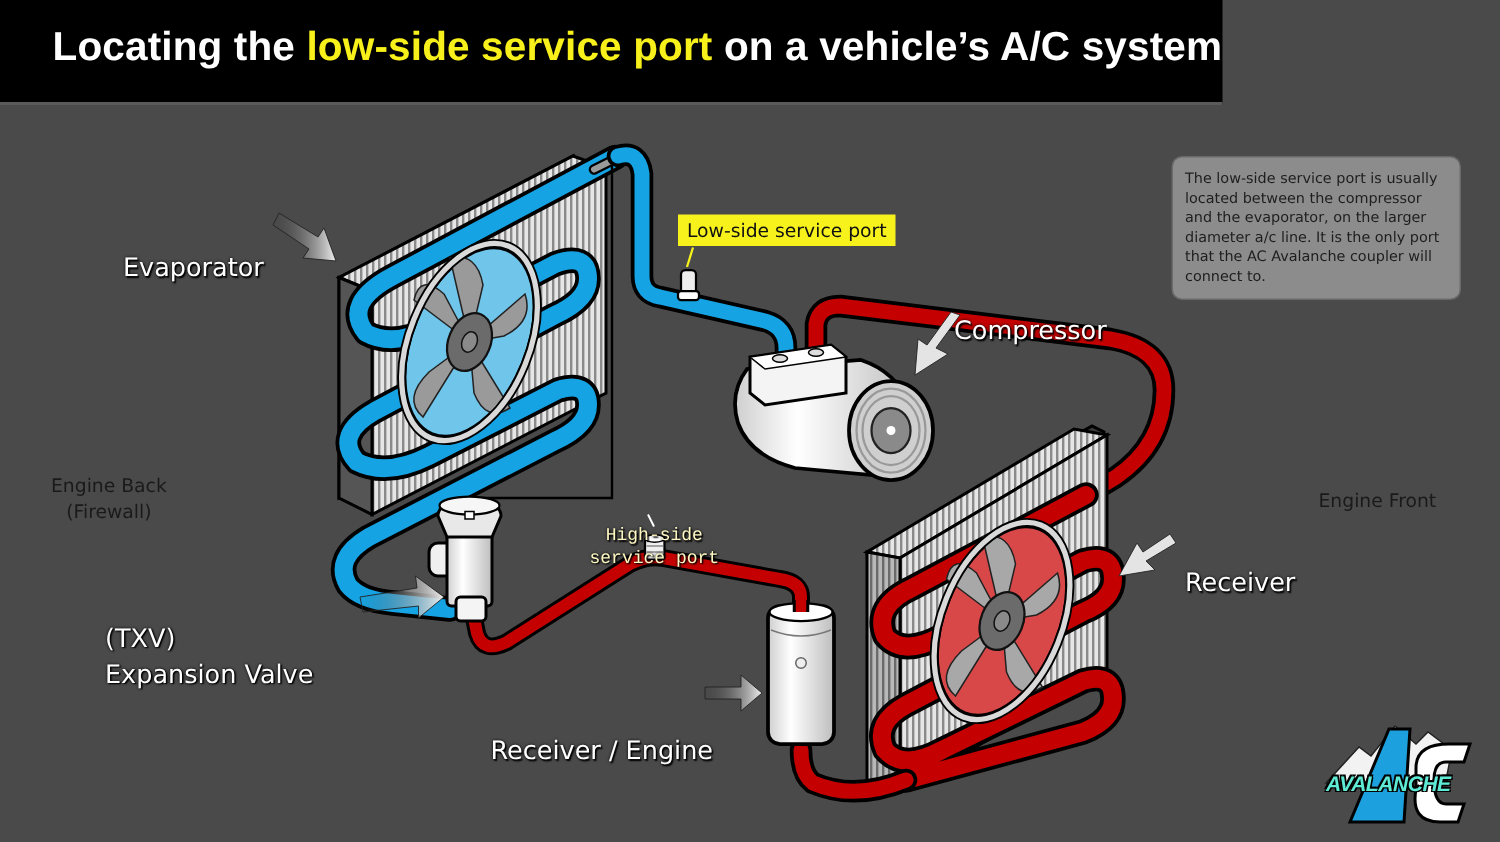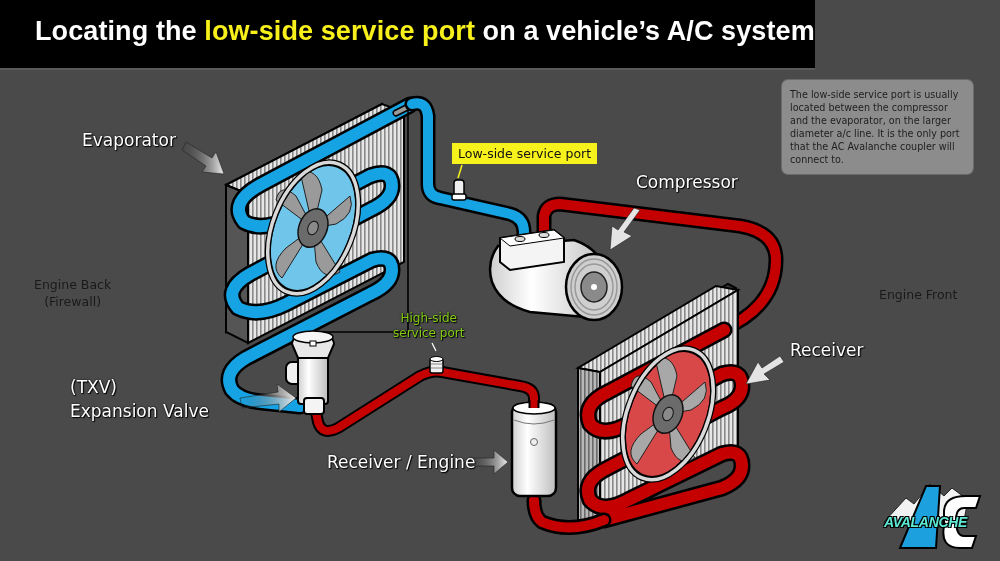--- a/index.html
+++ b/index.html
@@ -1,26 +1,26 @@
 <!DOCTYPE html>
 <html><head>
 <meta charset="utf-8">
 <style>
   html, body { margin: 0; padding: 0; }
   body { width: 1000px; height: 561px; overflow: hidden; background: #4a4a4a; font-family: "DejaVu Sans", sans-serif; position: relative; }
   .titlebar { position: absolute; left: 0; top: 0; width: 815px; height: 68px; background: #000; border-bottom: 2px solid #5a5a5a; }
   .title { position: absolute; left: 35px; top: 16px; font-family: "Liberation Sans", sans-serif; font-weight: bold; font-size: 27px; color: #fff; white-space: nowrap; letter-spacing: 0.1px; }
   .title .hl { color: #f7f01a; }
   svg.diagram { position: absolute; left: 0; top: 0; }
-  .lbl { position: absolute; color: #fff; white-space: nowrap; text-shadow: 0 0 2px #000, 1px 1px 1px #000; font-family: "DejaVu Sans", sans-serif; }
+  .lbl { position: absolute; color: #fff; white-space: nowrap; text-shadow: 0 0 2px #000, 1px 1px 1px #000; font-family: "DejaVu Sans", sans-serif; margin-top: 39px; }
   .lbl.big { font-size: 17px; }
-  .lbl.small { font-size: 12px; color: #84cc16; text-align: center; line-height: 15px; }
+  .lbl.small { font-size: 12px; color: #fef9c3; text-align: center; line-height: 15px; font-family: Liberation Mono, monospace; }
   .lbl.dark { color: #1a1a1a; text-shadow: none; font-size: 12.5px; text-align: center; line-height: 17px; }
   .callout-yellow { position: absolute; left: 452px; top: 143px; background: #f7f21c; color: #111; font-size: 12.5px; padding: 3px 6px; white-space: nowrap; font-family: "DejaVu Sans", sans-serif; }
-  .note { position: absolute; left: 782px; top: 80px; width: 175px; height: 80px; background: #8c8c8c; border-radius: 6px; color: #1e1e1e; font-size: 9.6px; line-height: 13px; padding: 8px 8px 6px 8px; font-family: "DejaVu Sans", sans-serif; box-shadow: 0 0 0 1px #6a6a6a; }
+  .note { position: absolute; left: 782px; top: 105px; width: 175px; height: 80px; background: #8c8c8c; border-radius: 6px; color: #1e1e1e; font-size: 9.6px; line-height: 13px; padding: 8px 8px 6px 8px; font-family: "DejaVu Sans", sans-serif; box-shadow: 0 0 0 1px #6a6a6a; }
   .logo-text { position: absolute; left: 884px; top: 514px; font-family: "Liberation Sans", sans-serif; font-weight: bold; font-style: italic; font-size: 14px; color: #5eead4; letter-spacing: -0.3px; text-shadow: 1px 1px 0 #000, -1px -1px 0 #000, 1px -1px 0 #000, -1px 1px 0 #000; }
 </style>
 </head>
 <body>
 
 <div class="titlebar">
   <div class="title"><span>Locating the </span><span class="hl">low-side service port</span><span> on a vehicle’s A/C system</span></div>
 </div>
 
 <svg class="diagram" width="1000" height="561" viewBox="0 0 1000 561">

